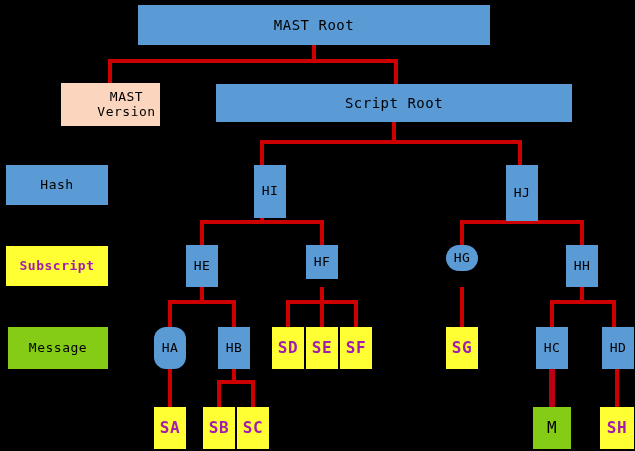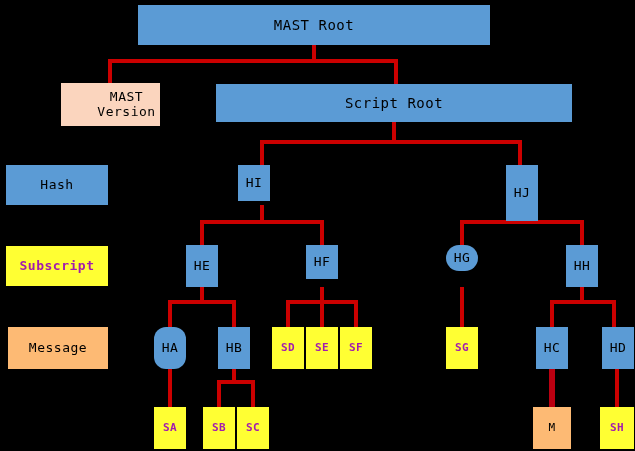--- a/index.html
+++ b/index.html
@@ -31,21 +31,21 @@
   .hash {
     background: #5B9BD5;
     color: #000000;
   }
   .subscript {
     background: #FFFF33;
     color: #a21caf;
     font-weight: bold;
   }
   .message {
-    background: #fdba74;
+    background: #84cc16;
     color: #000000;
   }
   .version {
     background: #FBD5BE;
     color: #000000;
     padding-left: 32px;
   }
   .edge {
     position: absolute;
     background: #CC0000;
@@ -57,21 +57,21 @@
   .legend-label {
     font-size: 13px;
   }
   .big-label {
     font-size: 14px;
   }
   .node-label {
     font-size: 13px;
   }
   .small-label {
-    font-size: 11px;
+    font-size: 16px;
   }
 </style>
 </head>
 <body>
 
 <div id="canvas">
 
   <div class="edge" style="left:312px; top:45px; width:4px; height:16px;"></div>
 
   <div class="edge" style="left:108px; top:59px; width:290px; height:4px;"></div>
@@ -129,21 +129,21 @@
   <div class="node subscript legend-label" style="left:6px; top:246px; width:102px; height:40px;">Subscript</div>
   <div class="node message legend-label" style="left:8px; top:327px; width:100px; height:42px;">Message</div>
 
   <div class="node hash big-label" style="left:138px; top:5px; width:352px; height:40px;">MAST Root</div>
 
   <div class="node version node-label" style="left:61px; top:83px; width:99px; height:43px;">MAST
 Version</div>
 
   <div class="node hash big-label" style="left:216px; top:84px; width:356px; height:38px;">Script Root</div>
 
-  <div class="node hash node-label" style="left:238px; top:165px; width:32px; height:36px;">HI</div>
+  <div class="node hash node-label" style="left:254px; top:165px; width:32px; height:53px;">HI</div>
   <div class="node hash node-label" style="left:506px; top:165px; width:32px; height:56px;">HJ</div>
 
   <div class="node hash node-label" style="left:186px; top:245px; width:32px; height:42px;">HE</div>
   <div class="node hash node-label" style="left:306px; top:245px; width:32px; height:34px;">HF</div>
   <div class="node hash node-label" style="left:446px; top:245px; width:32px; height:26px;border-radius:14px;">HG</div>
   <div class="node hash node-label" style="left:566px; top:245px; width:32px; height:42px;">HH</div>
 
   <div class="node hash node-label" style="left:154px; top:327px; width:32px; height:42px;border-radius:12px;">HA</div>
   <div class="node hash node-label" style="left:218px; top:327px; width:32px; height:42px;">HB</div>
 

